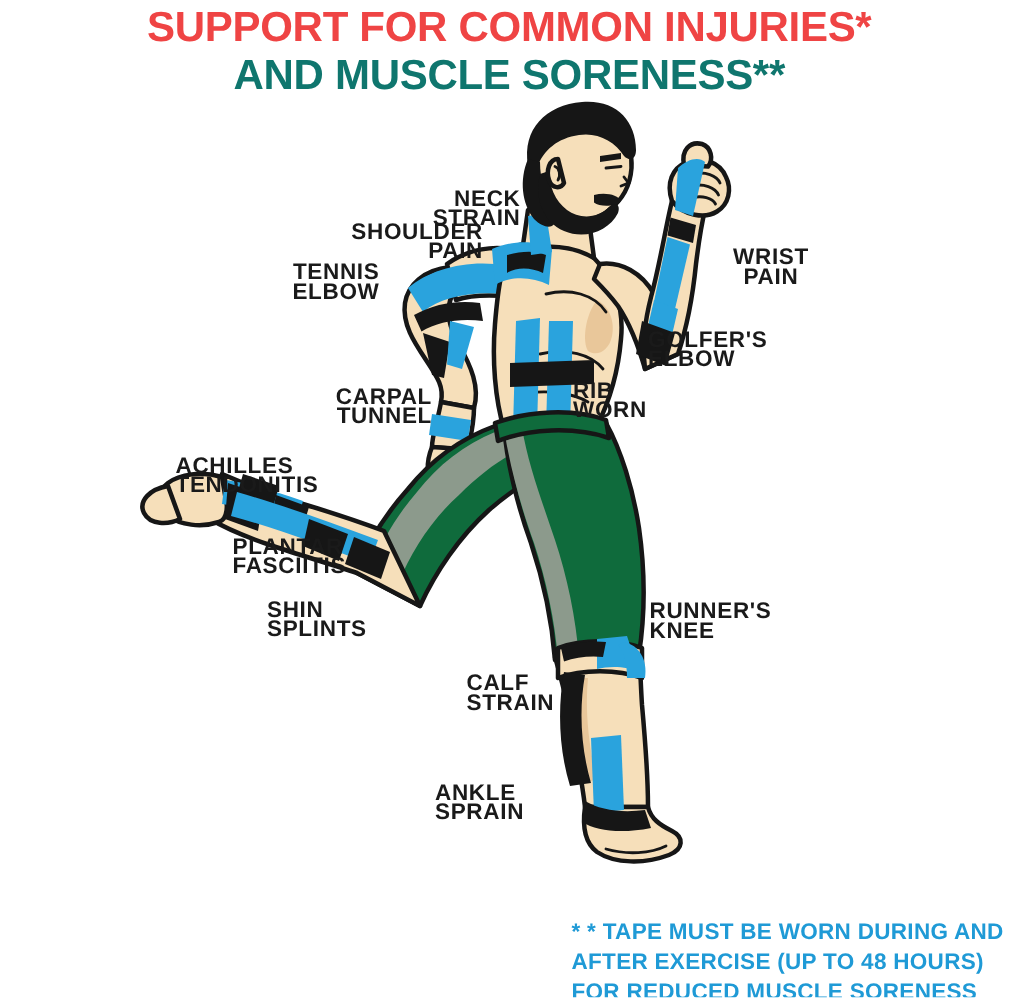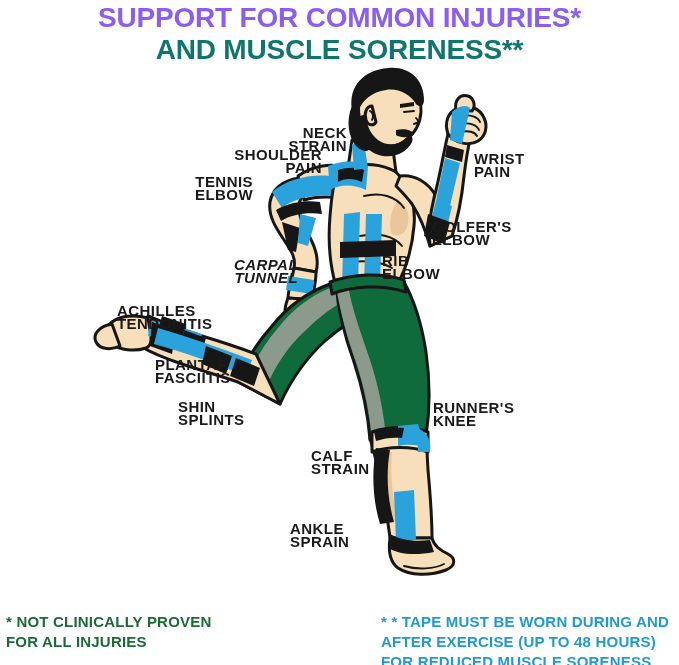--- a/index.html
+++ b/index.html
@@ -22,21 +22,21 @@
     top: 2px;
     left: 0;
     width: 679px;
     text-align: center;
   }
   .title-line-1 {
     font-family: "Liberation Sans", sans-serif;
     font-weight: bold;
     font-size: 28px;
     letter-spacing: -0.2px;
-    color: #8b5cf6;
+    color: #ef4444;
     line-height: 32px;
     white-space: nowrap;
   }
   .title-line-2 {
     font-family: "Liberation Sans", sans-serif;
     font-weight: bold;
     font-size: 28px;
     letter-spacing: -0.2px;
     color: #0f766e;
     line-height: 32px;
@@ -360,44 +360,42 @@
       </g>
     </svg>
   </div>
 
   <div class="label right-align" style="left:255px; top:126px; width:92px;">NECK STRAIN</div>
 
   <div class="label right-align" style="left:216px; top:148px; width:106px;">SHOULDER PAIN</div>
 
   <div class="label right-align" style="left:153px; top:175px; width:100px;">TENNIS ELBOW</div>
 
-  <div class="label right-align" style="left:190px; top:258px; width:108px;font-style:italic;">CARPAL TUNNEL</div>
-
-  <div class="label left-align" style="left:382px; top:254px; width:70px;">RIB ELBOW</div>
-
-  <div class="label left-align" style="left:474px; top:152px; width:80px;">WRIST PAIN</div>
+  <div class="label right-align" style="left:180px; top:258px; width:108px;">CARPAL TUNNEL</div>
+
+  <div class="label left-align" style="left:382px; top:254px; width:70px;">RIB WORN</div>
+
+  <div class="label left-align" style="left:474px; top:165px; width:80px;text-align:center;">WRIST PAIN</div>
 
   <div class="label left-align" style="left:432px; top:220px; width:70px;">GOLFER'S
 ELBOW</div>
 
   <div class="label left-align" style="left:117px; top:304px; width:90px;">ACHILLES
 TENDONITIS</div>
 
   <div class="label left-align" style="left:155px; top:358px; width:76px;">PLANTAR
 FASCIITIS</div>
 
   <div class="label left-align" style="left:178px; top:400px; width:92px;">SHIN SPLINTS</div>
 
   <div class="label left-align" style="left:433px; top:401px; width:72px;">RUNNER'S
 KNEE</div>
 
   <div class="label left-align" style="left:311px; top:449px; width:84px;">CALF STRAIN</div>
 
   <div class="label left-align" style="left:290px; top:522px; width:96px;">ANKLE SPRAIN</div>
 
-  <div class="footnote" id="footnote-left">* NOT CLINICALLY PROVEN
-  FOR ALL INJURIES</div>
 
   <div class="footnote" id="footnote-right">* * TAPE MUST BE WORN DURING AND
 AFTER EXERCISE (UP TO 48 HOURS)
 FOR REDUCED MUSCLE SORENESS</div>
 
 </div>
 
 </body></html>

